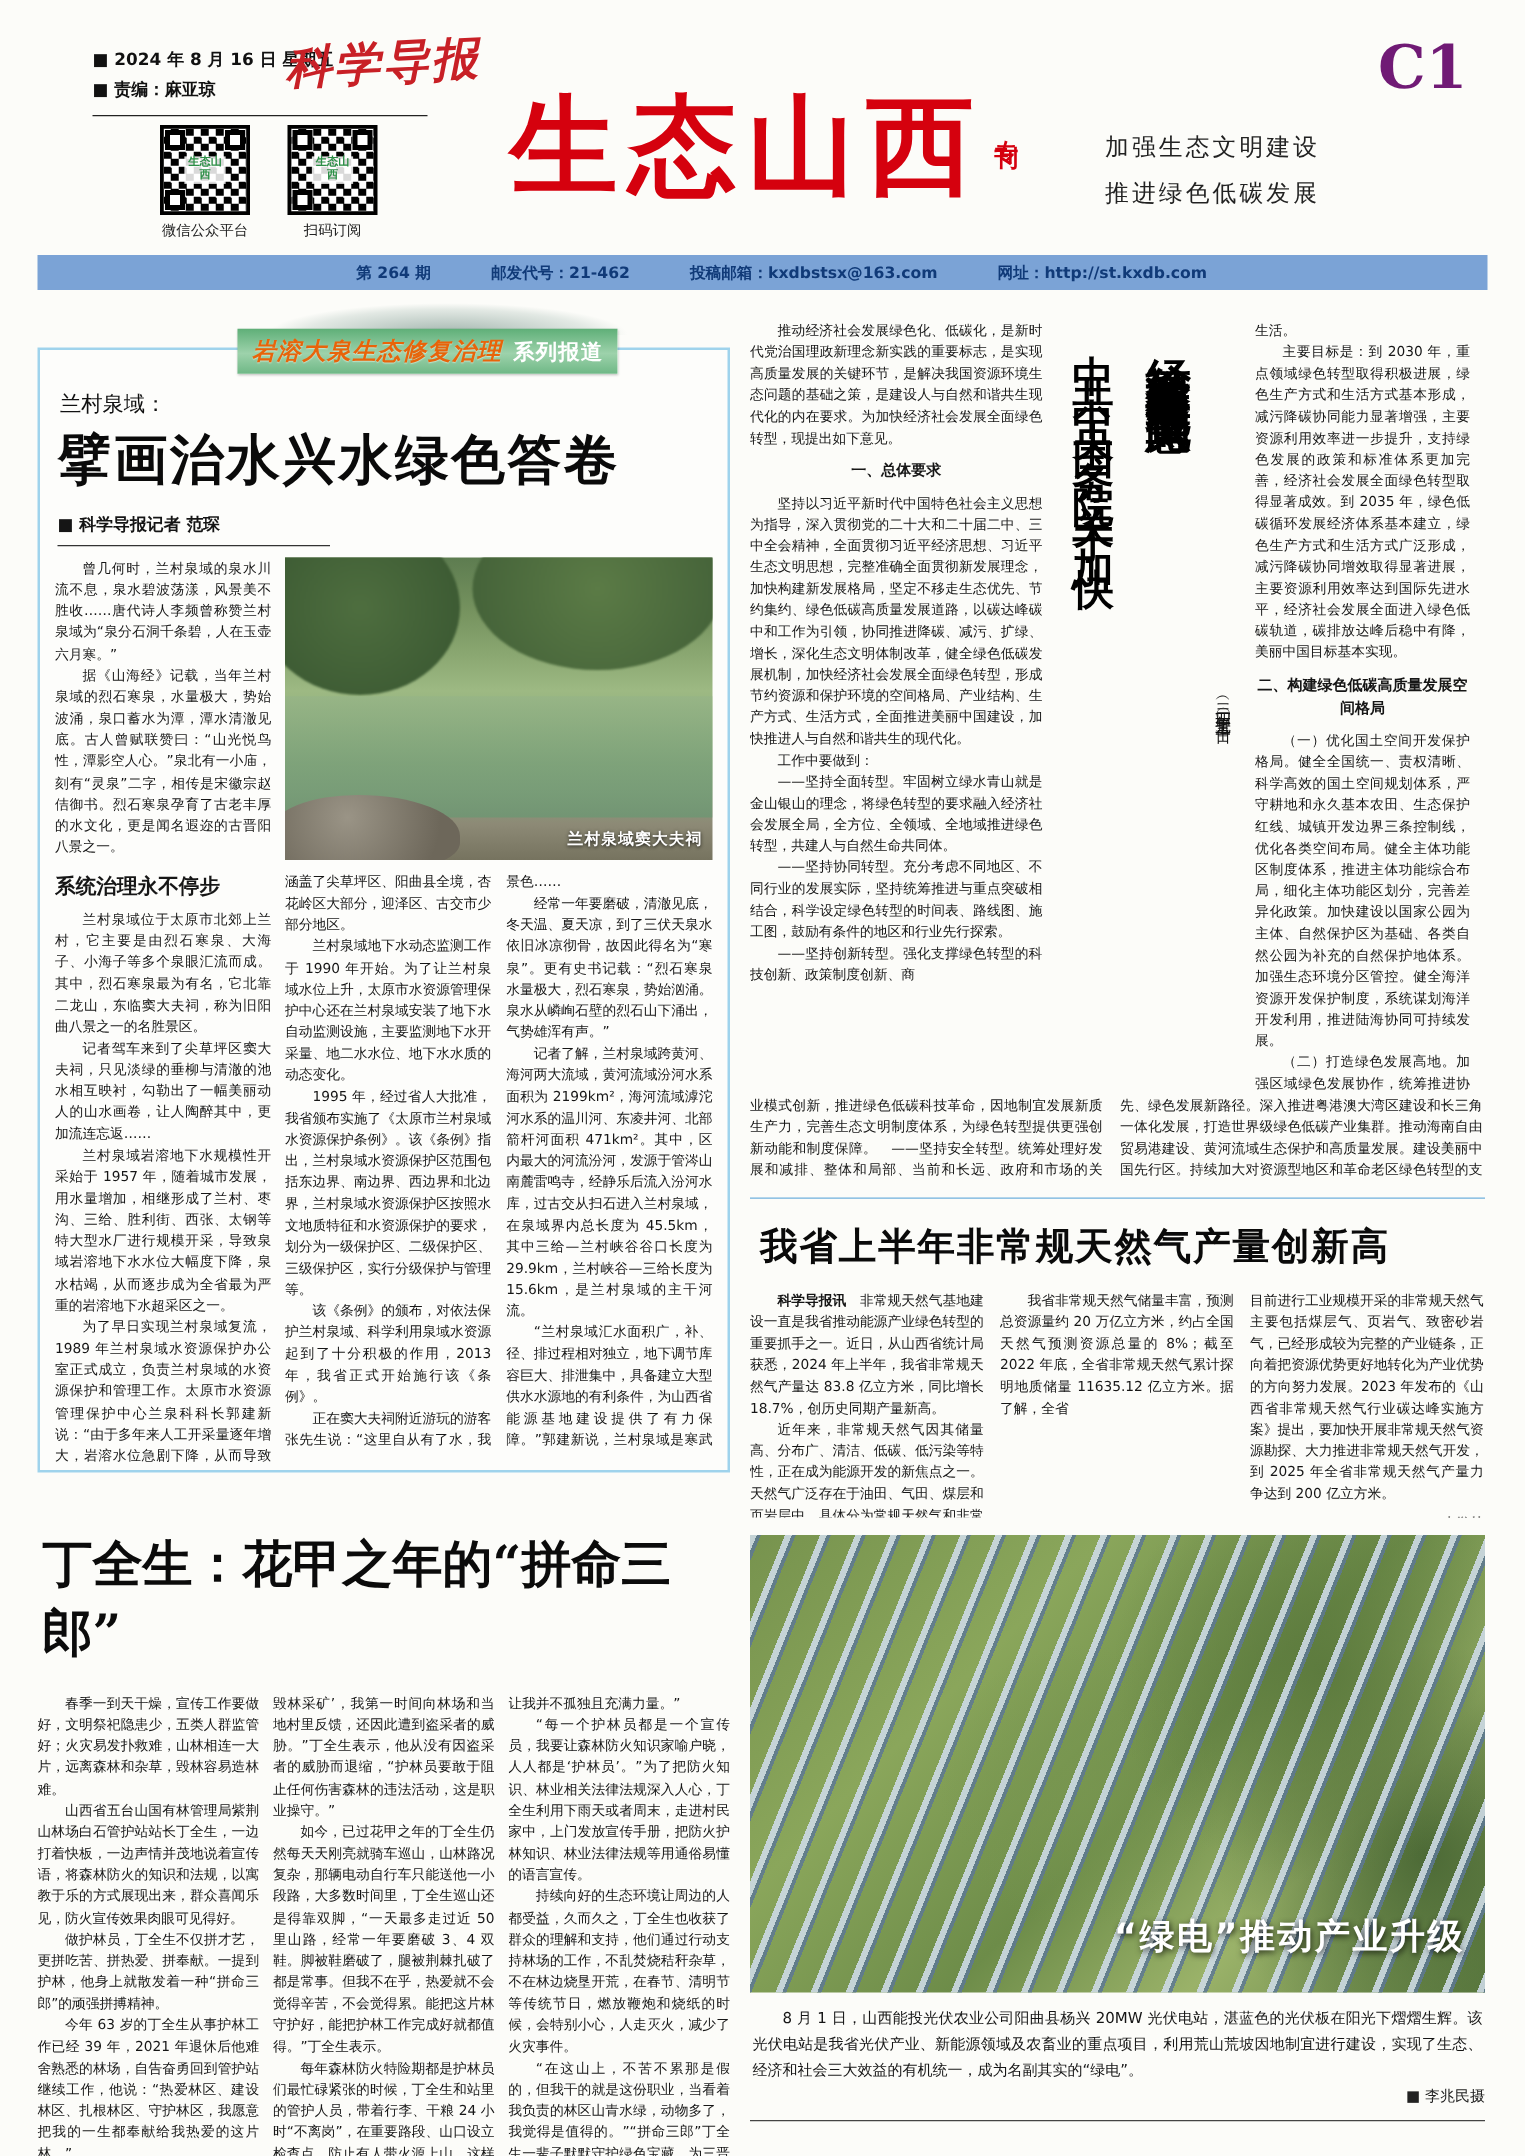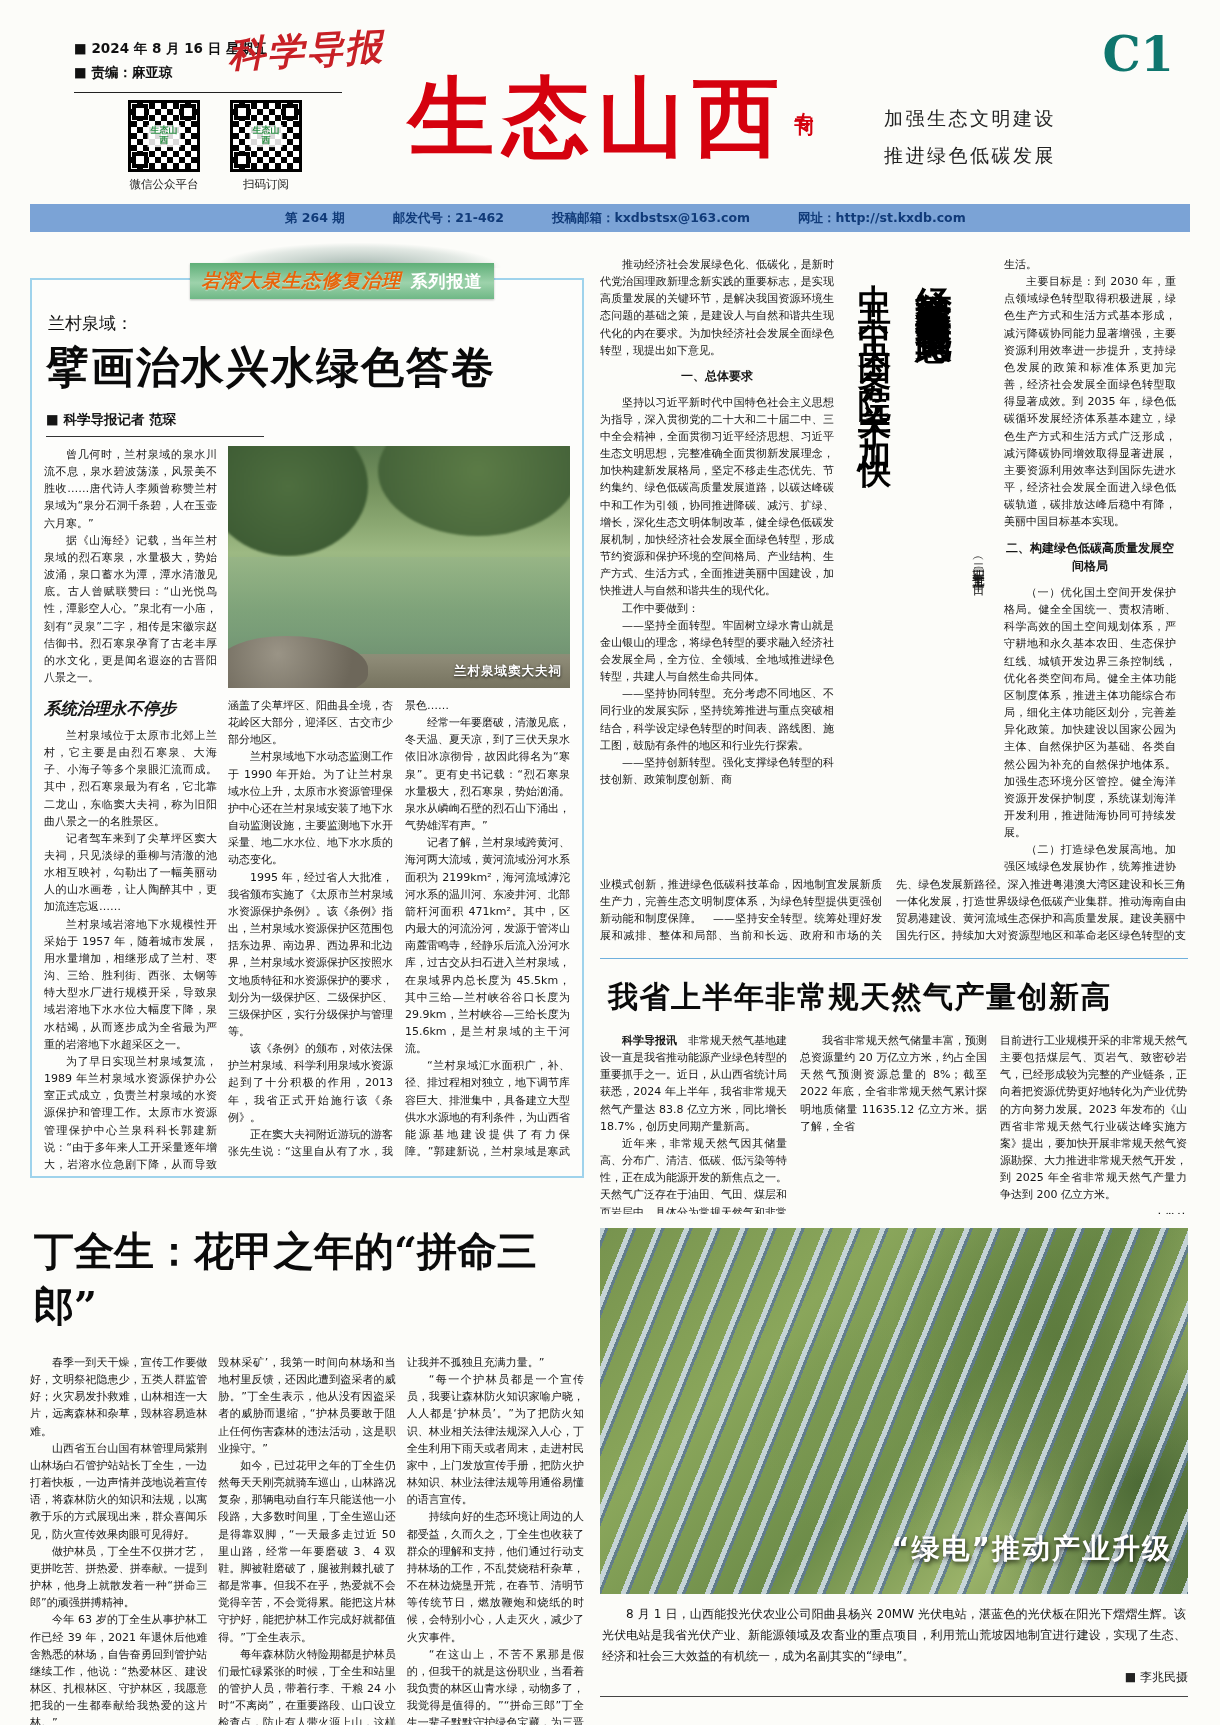--- a/index.html
+++ b/index.html
@@ -21,32 +21,32 @@
            color:#2c8f46;font-size:9px;font-weight:bold;padding:1px 2px;line-height:1.1;text-align:center;}
   .qr-label{font-size:11.5px;margin-top:5px;color:#222;}
   .masthead{position:absolute;left:372px;top:74px;display:flex;align-items:flex-start;}
   .masthead-title{font-family:"DejaVu Serif","Liberation Serif",serif;font-weight:900;font-size:86px;line-height:1;
                   color:#d5010e;letter-spacing:9px;}
   .masthead-tag{writing-mode:vertical-rl;font-size:19px;color:#d5010e;font-weight:bold;letter-spacing:6px;
                 margin:22px 0 0 4px;}
   .slogans{position:absolute;left:848px;top:100px;font-family:"DejaVu Serif","Liberation Serif",serif;
            font-size:19px;letter-spacing:2.5px;line-height:1.95;color:#222;}
   .page-no{position:absolute;right:46px;top:26px;font-family:"DejaVu Serif","Liberation Serif",serif;
-           font-weight:900;font-size:48px;color:#0f766e;}
+           font-weight:900;font-size:48px;color:#701a75;}
   
   .info-bar{height:28px;background:#7ba3d6;margin:0 30px;display:flex;align-items:center;gap:48px;
             padding-left:255px;font-size:12.5px;color:#103a78;font-weight:bold;}
   
   .main{display:flex;gap:16px;padding:24px 30px 0;}
   .left-col{width:554px;flex:none;}
   .right-col{width:588px;flex:none;}
   .col{font-size:11px;line-height:1.56;text-align:justify;color:#161616;}
   .blk-p,.blk-c,.blk-turn,.blk-by{margin:0;}
   .blk-p{text-indent:2em;}
-  .blk-h{font-weight:900;font-size:16.5px;margin:10px 0 5px;font-family:"DejaVu Sans",sans-serif;font-style:italic;}
+  .blk-h{font-weight:900;font-size:16.5px;margin:10px 0 5px;font-family:"DejaVu Sans",sans-serif;}
   .blk-hc{font-weight:900;text-align:center;margin:8px 0;font-size:12px;}
   .blk-by{text-align:right;font-weight:bold;margin-top:6px;}
   
   .a1{border:2.5px solid #9fd3ec;position:relative;margin-top:22px;height:900px;box-sizing:border-box;
       padding:26px 12px 8px;background:#fdfdfb;}
   .series-art{position:absolute;top:-46px;left:150px;width:320px;height:34px;
       background:radial-gradient(ellipse 60% 100% at 55% 100%, rgba(110,140,130,.65), rgba(150,175,165,.25) 60%, transparent 75%);}
   .series-banner{position:absolute;top:-17px;left:158px;width:304px;height:36px;display:flex;align-items:center;
       justify-content:center;gap:9px;background:linear-gradient(180deg,#5faf78,#9dd2ab 55%,#6fb886);
       box-shadow:0 1px 2px rgba(0,0,0,.25);text-align:right;}

